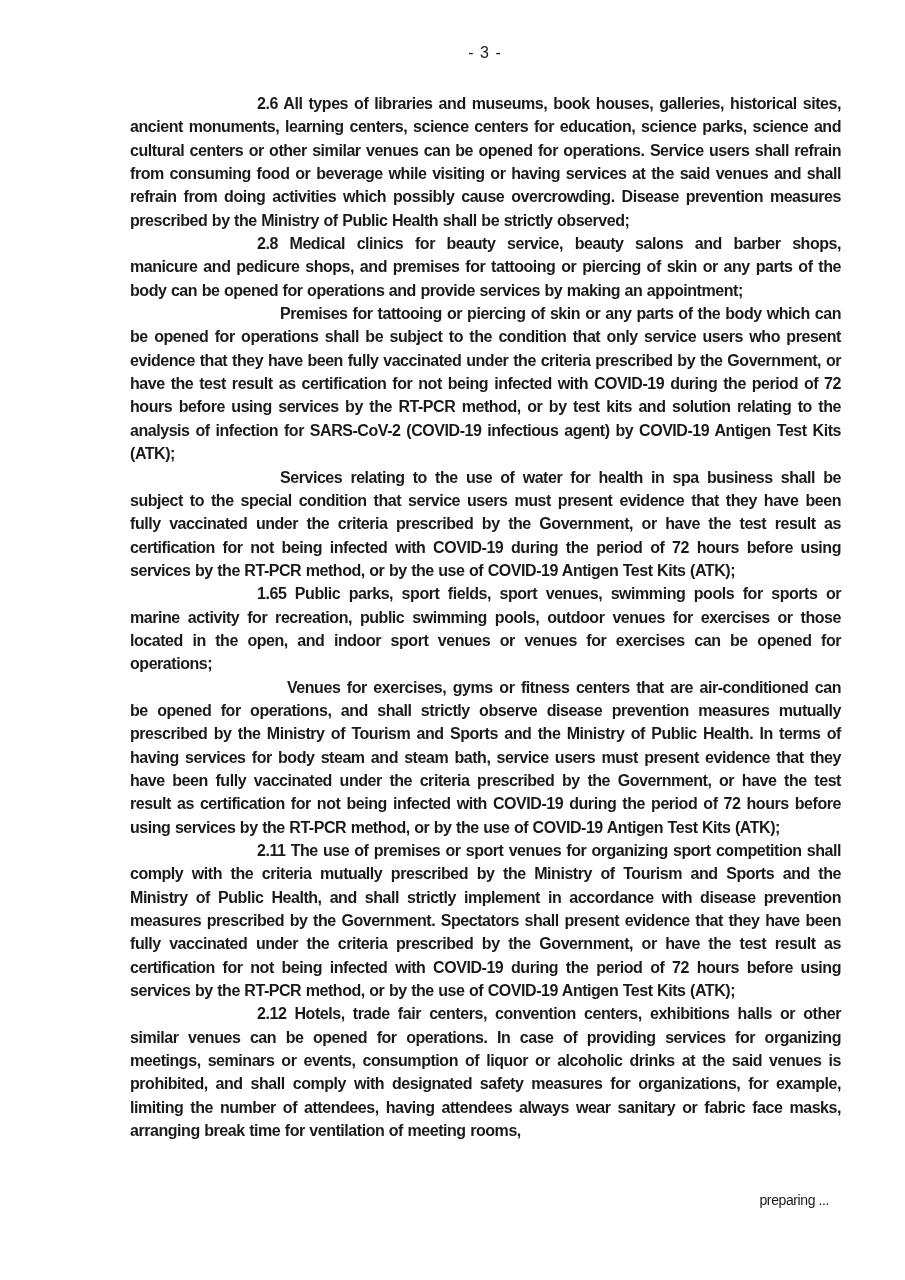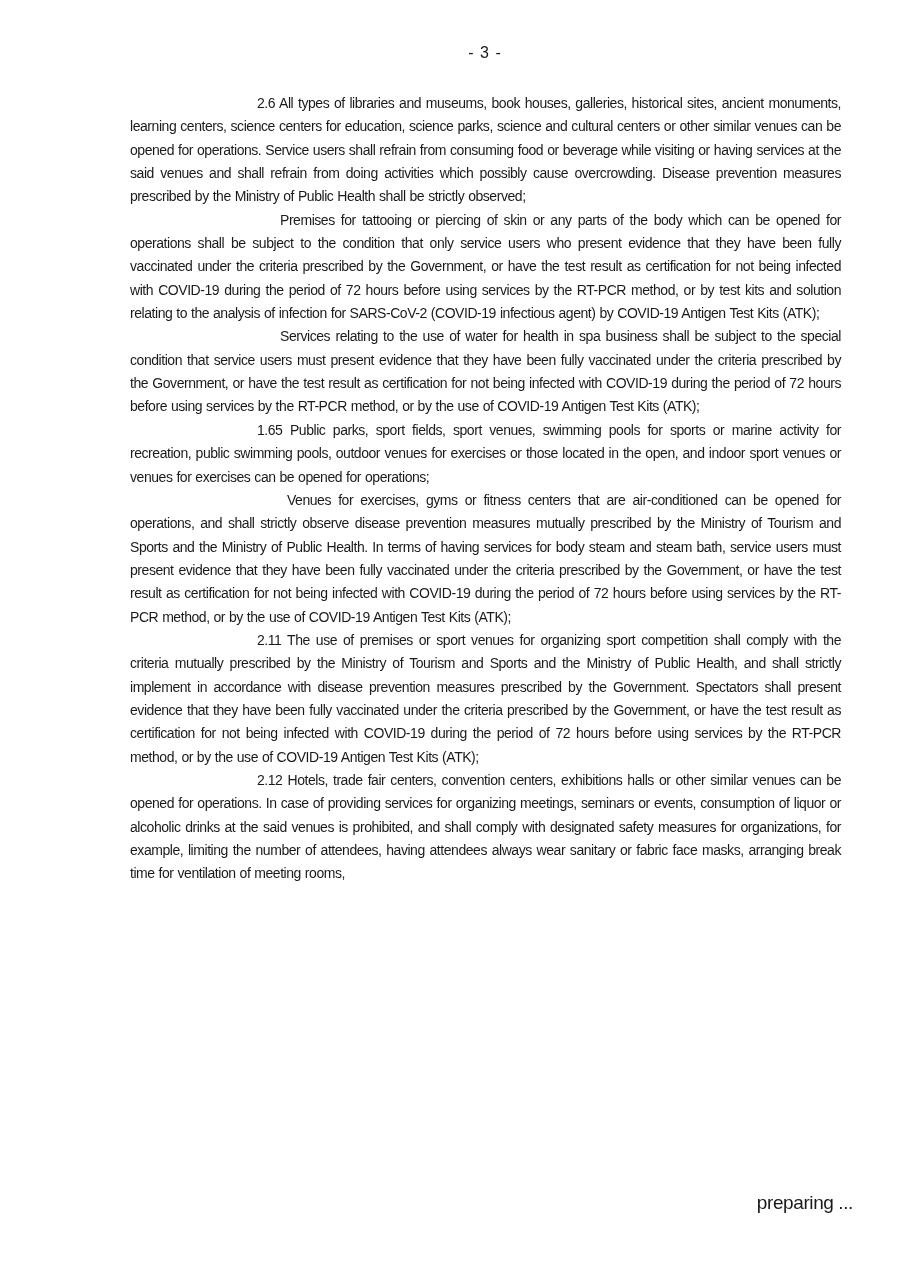--- a/index.html
+++ b/index.html
@@ -22,48 +22,50 @@
     width: 970px;
     text-align: center;
     font-size: 16px;
     letter-spacing: 1px;
   }
   .body-text {
     position: absolute;
     top: 92px;
     left: 130px;
     width: 711px;
-    font-size: 14px;
+    font-size: 16px;
     line-height: 23.35px;
     text-align: justify;
     letter-spacing: -0.45px;
     word-spacing: 0.5px;
+    font-weight: bold;
   }
   .body-text p {
     margin: 0;
     padding: 0;
   }
   .para-item { text-indent: 127px; }
   .para-sub  { text-indent: 150px; }
   .para-sub-b { text-indent: 157px; }
   .continued {
     position: absolute;
     top: 1192px;
-    right: 52px;
-    font-size: 19px;
+    right: 76px;
+    font-size: 14px;
     letter-spacing: -0.4px;
   }
 </style>
 </head>
 <body>
 
 <div class="page-number">- 3 -</div>
 
 <div class="body-text">
   <p class="para-item">2.6 All types of libraries and museums, book houses, galleries, historical sites, ancient monuments, learning centers, science centers for education, science parks, science and cultural centers or other similar venues can be opened for operations. Service users shall refrain from consuming food or beverage while visiting or having services at the said venues and shall refrain from doing activities which possibly cause overcrowding. Disease prevention measures prescribed by the Ministry of Public Health shall be strictly observed;</p>
+  <p class="para-item">2.8 Medical clinics for beauty service, beauty salons and barber shops, manicure and pedicure shops, and premises for tattooing or piercing of skin or any parts of the body can be opened for operations and provide services by making an appointment;</p>
   <p class="para-sub">Premises for tattooing or piercing of skin or any parts of the body which can be opened for operations shall be subject to the condition that only service users who present evidence that they have been fully vaccinated under the criteria prescribed by the Government, or have the test result as certification for not being infected with COVID-19 during the period of 72 hours before using services by the RT-PCR method, or by test kits and solution relating to the analysis of infection for SARS-CoV-2 (COVID-19 infectious agent) by COVID-19 Antigen Test Kits (ATK);</p>
   <p class="para-sub">Services relating to the use of water for health in spa business shall be subject to the special condition that service users must present evidence that they have been fully vaccinated under the criteria prescribed by the Government, or have the test result as certification for not being infected with COVID-19 during the period of 72 hours before using services by the RT-PCR method, or by the use of COVID-19 Antigen Test Kits (ATK);</p>
   <p class="para-item">1.65 Public parks, sport fields, sport venues, swimming pools for sports or marine activity for recreation, public swimming pools, outdoor venues for exercises or those located in the open, and indoor sport venues or venues for exercises can be opened for operations;</p>
   <p class="para-sub-b">Venues for exercises, gyms or fitness centers that are air-conditioned can be opened for operations, and shall strictly observe disease prevention measures mutually prescribed by the Ministry of Tourism and Sports and the Ministry of Public Health. In terms of having services for body steam and steam bath, service users must present evidence that they have been fully vaccinated under the criteria prescribed by the Government, or have the test result as certification for not being infected with COVID-19 during the period of 72 hours before using services by the RT-PCR method, or by the use of COVID-19 Antigen Test Kits (ATK);</p>
   <p class="para-item">2.11 The use of premises or sport venues for organizing sport competition shall comply with the criteria mutually prescribed by the Ministry of Tourism and Sports and the Ministry of Public Health, and shall strictly implement in accordance with disease prevention measures prescribed by the Government. Spectators shall present evidence that they have been fully vaccinated under the criteria prescribed by the Government, or have the test result as certification for not being infected with COVID-19 during the period of 72 hours before using services by the RT-PCR method, or by the use of COVID-19 Antigen Test Kits (ATK);</p>
   <p class="para-item">2.12 Hotels, trade fair centers, convention centers, exhibitions halls or other similar venues can be opened for operations. In case of providing services for organizing meetings, seminars or events, consumption of liquor or alcoholic drinks at the said venues is prohibited, and shall comply with designated safety measures for organizations, for example, limiting the number of attendees, having attendees always wear sanitary or fabric face masks, arranging break time for ventilation of meeting rooms,</p>
 </div>
 
 <div class="continued">preparing ...</div>
 

